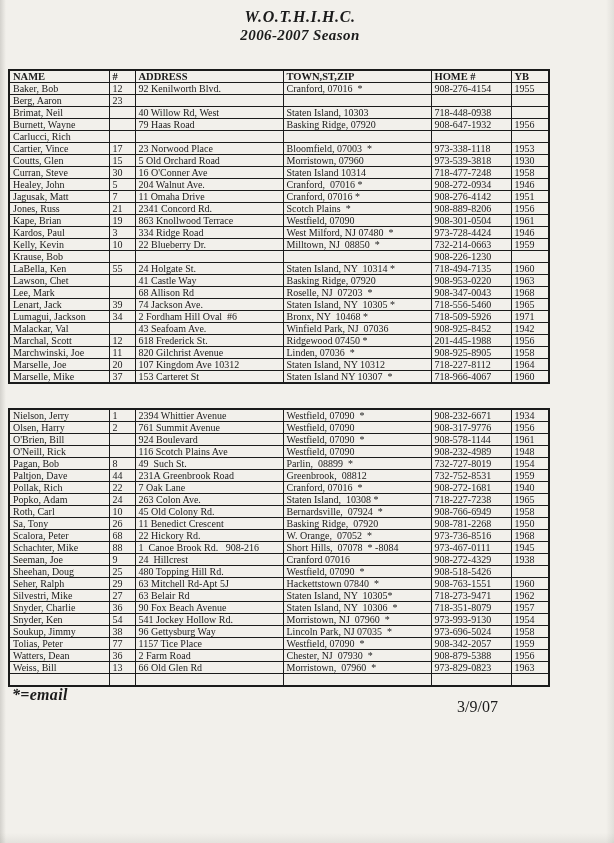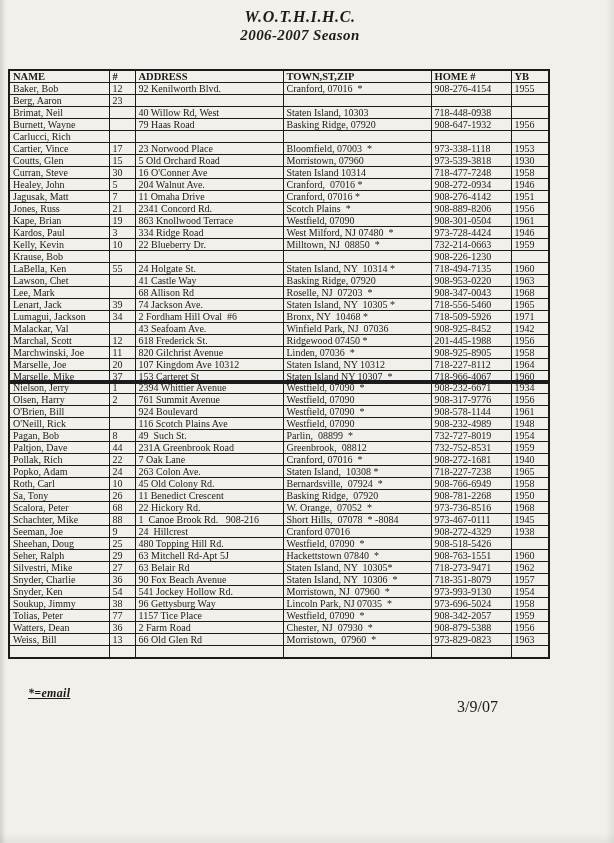--- a/index.html
+++ b/index.html
@@ -23,33 +23,33 @@
   }
   .doc-subtitle{
     font-size:15px;font-weight:bold;font-style:italic;margin-top:1px;letter-spacing:0.4px;
   }
   table.roster{
     position:absolute;left:8px;
     border-collapse:collapse;table-layout:fixed;width:540px;
     border:2px solid #1b1b1b;
   }
   #table1{top:69px;}
-  #table2{top:380px;}
+  #table2{top:408px;}
   .roster th,.roster td{
     border:1px solid #1b1b1b;
     font-size:10px;line-height:11px;height:11px;
     padding:0 3px;overflow:hidden;white-space:pre-wrap;
     vertical-align:middle;text-align:left;
   }
   .roster th{font-weight:bold;font-size:10.5px;}
   .roster td.num{}
   .roster td.name.bold{font-weight:normal;}
   .footnote{
-    position:absolute;left:28px;top:686px;
-    font-style:italic;font-weight:bold;font-size:12px;letter-spacing:0.3px;text-decoration:underline;
+    position:absolute;left:12px;top:686px;
+    font-style:italic;font-weight:bold;font-size:16px;letter-spacing:0.3px;
   }
   .doc-date{
     position:absolute;left:457px;top:698px;font-size:16px;
   }
 </style>
 </head>
 <body>
 
 <div class="page">
 

